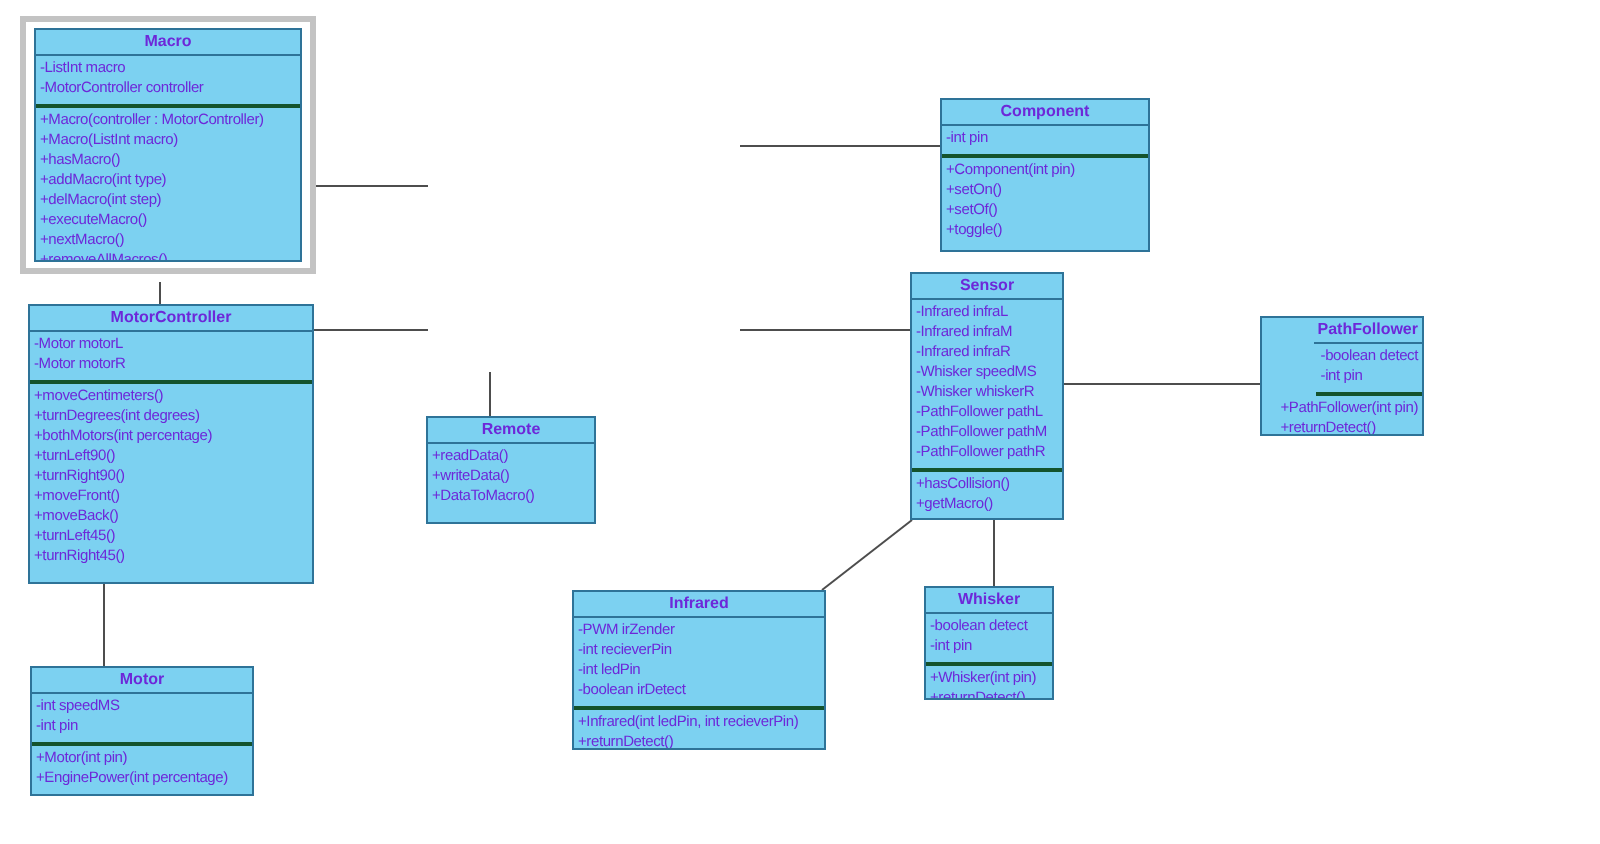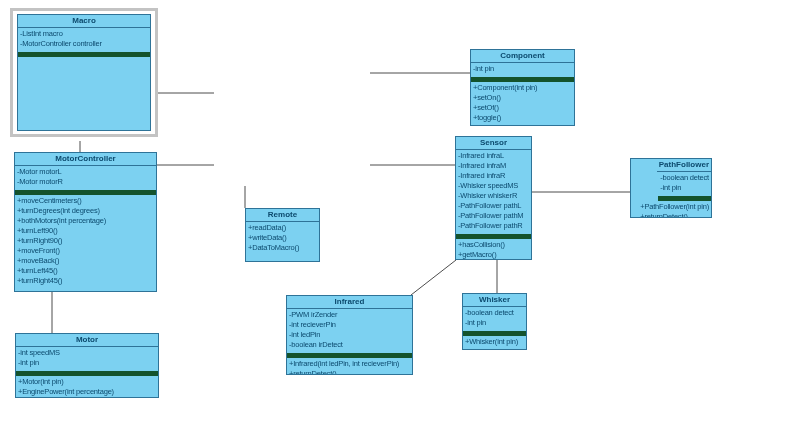--- a/index.html
+++ b/index.html
@@ -1,35 +1,35 @@
 <!DOCTYPE html>
 <html><head>
 <meta charset="utf-8">
 <style>
   html,body { margin:0; padding:0; background:#ffffff; }
   #canvas {
     position:relative; width:800px; height:422px; background:#ffffff;
-    font-family:"Liberation Sans", sans-serif; color:#0c4a6e; overflow:hidden;
+    font-family:"Liberation Sans", sans-serif; color:#6d28d9; overflow:hidden;
   }
   .selection-frame {
     position:absolute; left:10px; top:8px; width:148px; height:129px;
     border:3px solid #c3c3c3; box-sizing:border-box; background:transparent;
   }
   .uml-class {
     position:absolute; background:#7cd1f1; border:1px solid #2e7398;
     box-sizing:border-box; font-size:7.5px; letter-spacing:-0.2px;
     display:flex; flex-direction:column; overflow:hidden;
   }
   .uml-title {
     font-weight:bold; font-size:8px; text-align:center;
     padding:1px 2px; border-bottom:1px solid #2e7398; line-height:10px;
     flex:0 0 auto; letter-spacing:0;
   }
   .uml-attrs {
-    border-bottom:5px solid #14532d; padding:1px 2px 3px 2px; flex:0 0 auto;
+    border-bottom:2px solid #14532d; padding:1px 2px 3px 2px; flex:0 0 auto;
   }
   .uml-methods { padding:1px 2px; flex:1 1 auto; }
   .member { line-height:10px; white-space:nowrap; }
   svg.connectors { position:absolute; left:0; top:0; pointer-events:none; }
   svg.connectors line { stroke:#4d4d4d; stroke-width:1; pointer-events:stroke; }
 </style>
 </head>
 <body>
 
 <div id="canvas">
@@ -48,20 +48,30 @@
   </svg>
 
   <div class="selection-frame"></div>
 
   <div class="uml-class" style="left:17px; top:14px; width:134px; height:117px;">
     <div class="uml-title">Macro</div>
     <div class="uml-attrs">
         <div class="member">-ListInt macro</div>
         <div class="member">-MotorController controller</div>
       </div>
+    <div class="uml-methods">
+        <div class="member">+Macro(controller : MotorController)</div>
+        <div class="member">+Macro(ListInt macro)</div>
+        <div class="member">+hasMacro()</div>
+        <div class="member">+addMacro(int type)</div>
+        <div class="member">+delMacro(int step)</div>
+        <div class="member">+executeMacro()</div>
+        <div class="member">+nextMacro()</div>
+        <div class="member">+removeAllMacros()</div>
+      </div>
   </div>
 
   <div class="uml-class" style="left:14px; top:152px; width:143px; height:140px;">
     <div class="uml-title">MotorController</div>
     <div class="uml-attrs">
         <div class="member">-Motor motorL</div>
         <div class="member">-Motor motorR</div>
       </div>
     <div class="uml-methods">
         <div class="member">+moveCentimeters()</div>
@@ -69,34 +79,34 @@
         <div class="member">+bothMotors(int percentage)</div>
         <div class="member">+turnLeft90()</div>
         <div class="member">+turnRight90()</div>
         <div class="member">+moveFront()</div>
         <div class="member">+moveBack()</div>
         <div class="member">+turnLeft45()</div>
         <div class="member">+turnRight45()</div>
       </div>
   </div>
 
-  <div class="uml-class" style="left:15px; top:333px; width:144px; height:65px;">
+  <div class="uml-class" style="left:15px; top:333px; width:112px; height:65px;">
     <div class="uml-title">Motor</div>
     <div class="uml-attrs">
         <div class="member">-int speedMS</div>
         <div class="member">-int pin</div>
       </div>
     <div class="uml-methods">
         <div class="member">+Motor(int pin)</div>
         <div class="member">+EnginePower(int percentage)</div>
       </div>
   </div>
 
 
-  <div class="uml-class" style="left:213px; top:208px; width:75px; height:54px;margin-left:32px;">
+  <div class="uml-class" style="left:213px; top:208px; width:85px; height:54px;">
     <div class="uml-title">Remote</div>
     <div class="uml-methods">
         <div class="member">+readData()</div>
         <div class="member">+writeData()</div>
         <div class="member">+DataToMacro()</div>
       </div>
   </div>
 
   <div class="uml-class" style="left:470px; top:49px; width:105px; height:77px;">
     <div class="uml-title">Component</div>

